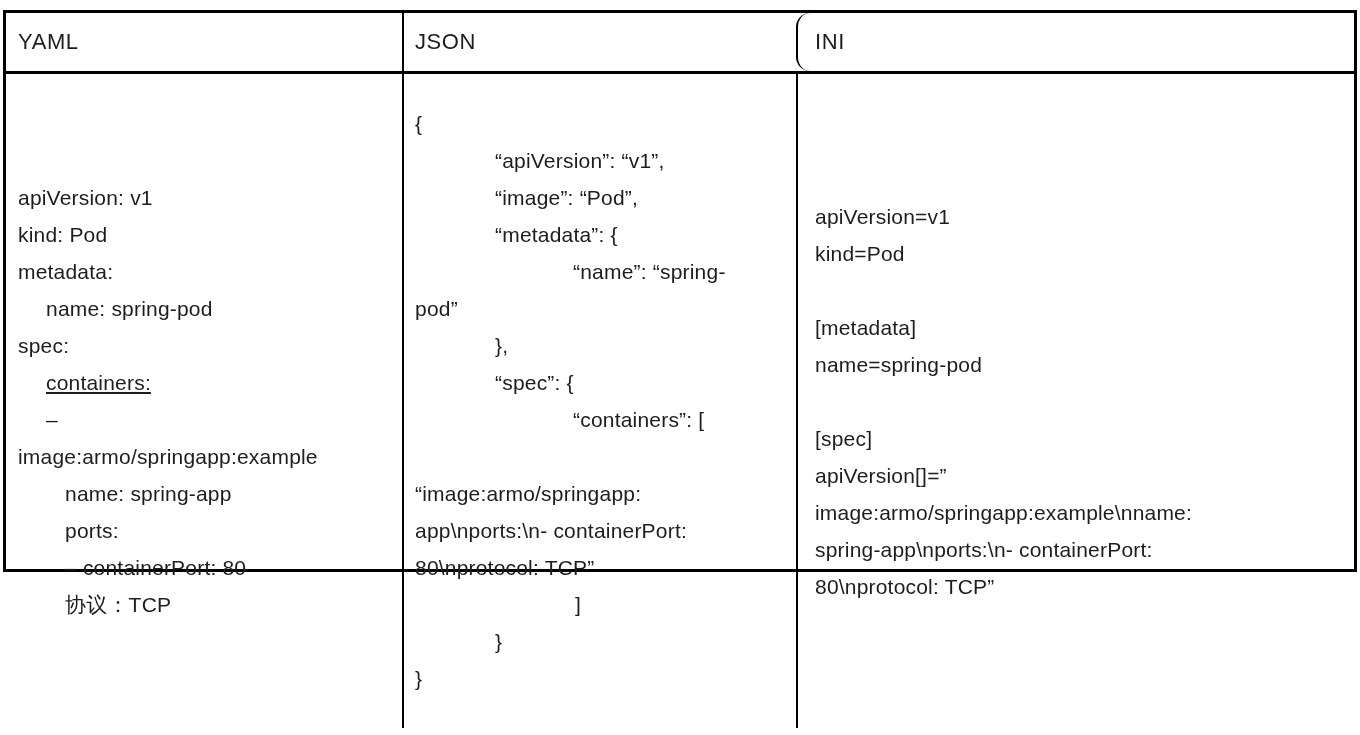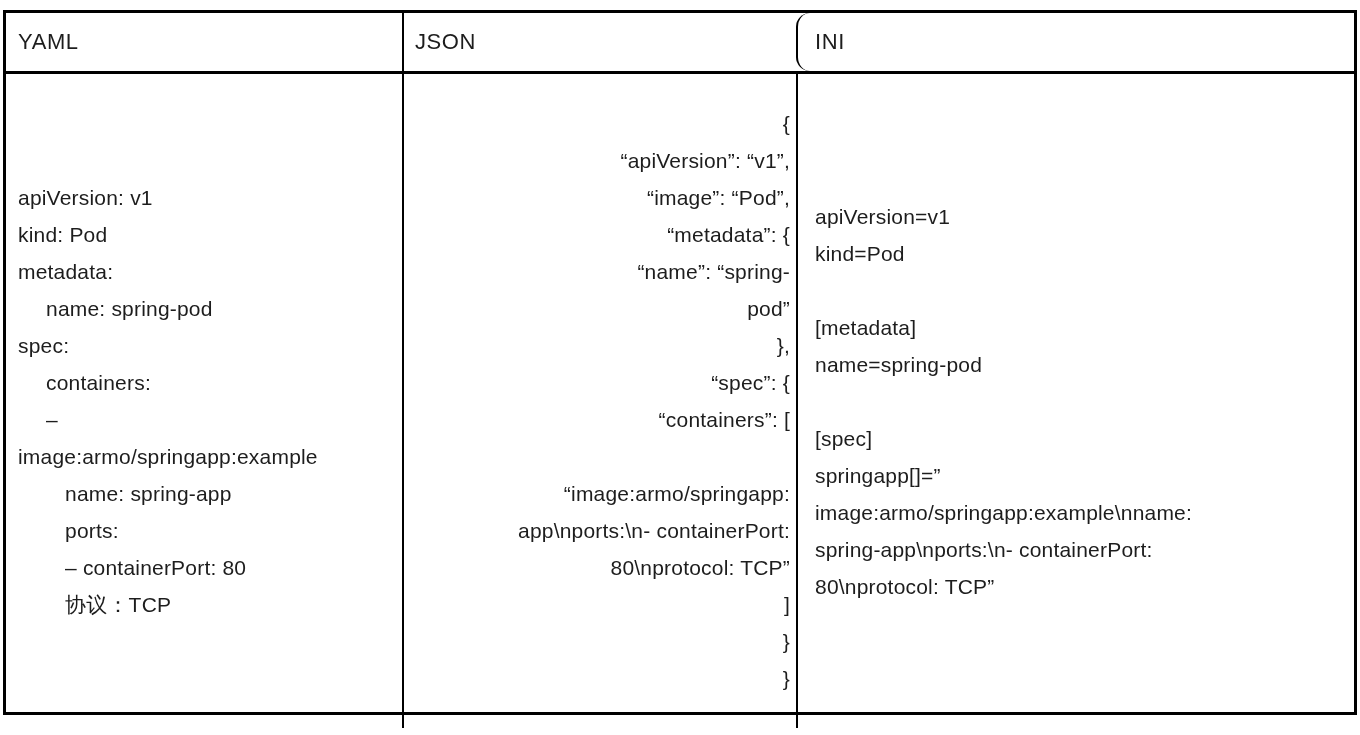--- a/index.html
+++ b/index.html
@@ -5,21 +5,21 @@
   * { box-sizing: border-box; margin: 0; padding: 0; }
   html, body {
     width: 1360px; height: 735px;
     background: var(--bg, #ffffff);
     font-family: "Liberation Sans", "DejaVu Sans", sans-serif;
     overflow: hidden;
   }
   .fmt-table {
     position: absolute;
     left: 3px; top: 10px;
-    width: 1354px; height: 705px;
+    width: 1354px; height: 562px;
     border: 3px solid var(--border, #000);
     background: var(--bg, #fff);
   }
   .header-row {
     display: grid;
     grid-template-columns: 396px 394px 558px;
     height: 61px;
     border-bottom: 3px solid var(--border, #000);
   }
   .header-cell {
@@ -44,41 +44,41 @@
   .body-cell + .body-cell { border-left: 2px solid var(--border, #000); }
   .code {
     width: 100%;
     font-size: 21px;
     line-height: 37px;
     letter-spacing: 0.2px;
     color: var(--ink, #1d1d1d);
   }
   .line { min-height: 37px; white-space: pre; }
   .pad-yaml { padding-left: 12px; padding-right: 6px; }
-  .pad-json { padding-left: 11px; padding-right: 6px; text-align: right; }
+  .pad-json { padding-left: 11px; padding-right: 6px; }
   .pad-ini  { padding-left: 17px; padding-right: 6px; border-radius: 14px; }
 </style>
 </head>
 <body>
 
 <div class="fmt-table">
   <div class="header-row">
     <div class="header-cell pad-yaml">YAML</div>
     <div class="header-cell pad-json">JSON</div>
     <div class="header-cell pad-ini">INI</div>
   </div>
   <div class="body-row">
     <div class="body-cell">
       <div class="code pad-yaml">
           <div class="line">apiVersion: v1</div>
           <div class="line">kind: Pod</div>
           <div class="line">metadata:</div>
           <div class="line" style="padding-left: 28px;">name: spring-pod</div>
           <div class="line">spec:</div>
-          <div class="line" style="padding-left: 28px;">containers:</div>
+          <div class="line" style="padding-left: 28px; text-decoration: underline;">containers:</div>
           <div class="line" style="padding-left: 28px;">–</div>
           <div class="line">image:armo/springapp:example</div>
           <div class="line" style="padding-left: 47px;">name: spring-app</div>
           <div class="line" style="padding-left: 47px;">ports:</div>
           <div class="line" style="padding-left: 47px;">– containerPort: 80</div>
           <div class="line" style="padding-left: 47px;">协议：TCP</div>
         </div>
     </div>
     <div class="body-cell">
       <div class="code pad-json">
@@ -102,20 +102,20 @@
     </div>
     <div class="body-cell">
       <div class="code pad-ini">
           <div class="line">apiVersion=v1</div>
           <div class="line">kind=Pod</div>
           <div class="line"></div>
           <div class="line">[metadata]</div>
           <div class="line">name=spring-pod</div>
           <div class="line"></div>
           <div class="line">[spec]</div>
-          <div class="line">springapp[]=”</div>
+          <div class="line">apiVersion[]=”</div>
           <div class="line">image:armo/springapp:example\nname:</div>
           <div class="line">spring-app\nports:\n- containerPort:</div>
           <div class="line">80\nprotocol: TCP”</div>
         </div>
     </div>
   </div>
 </div>
 
 </body></html>

